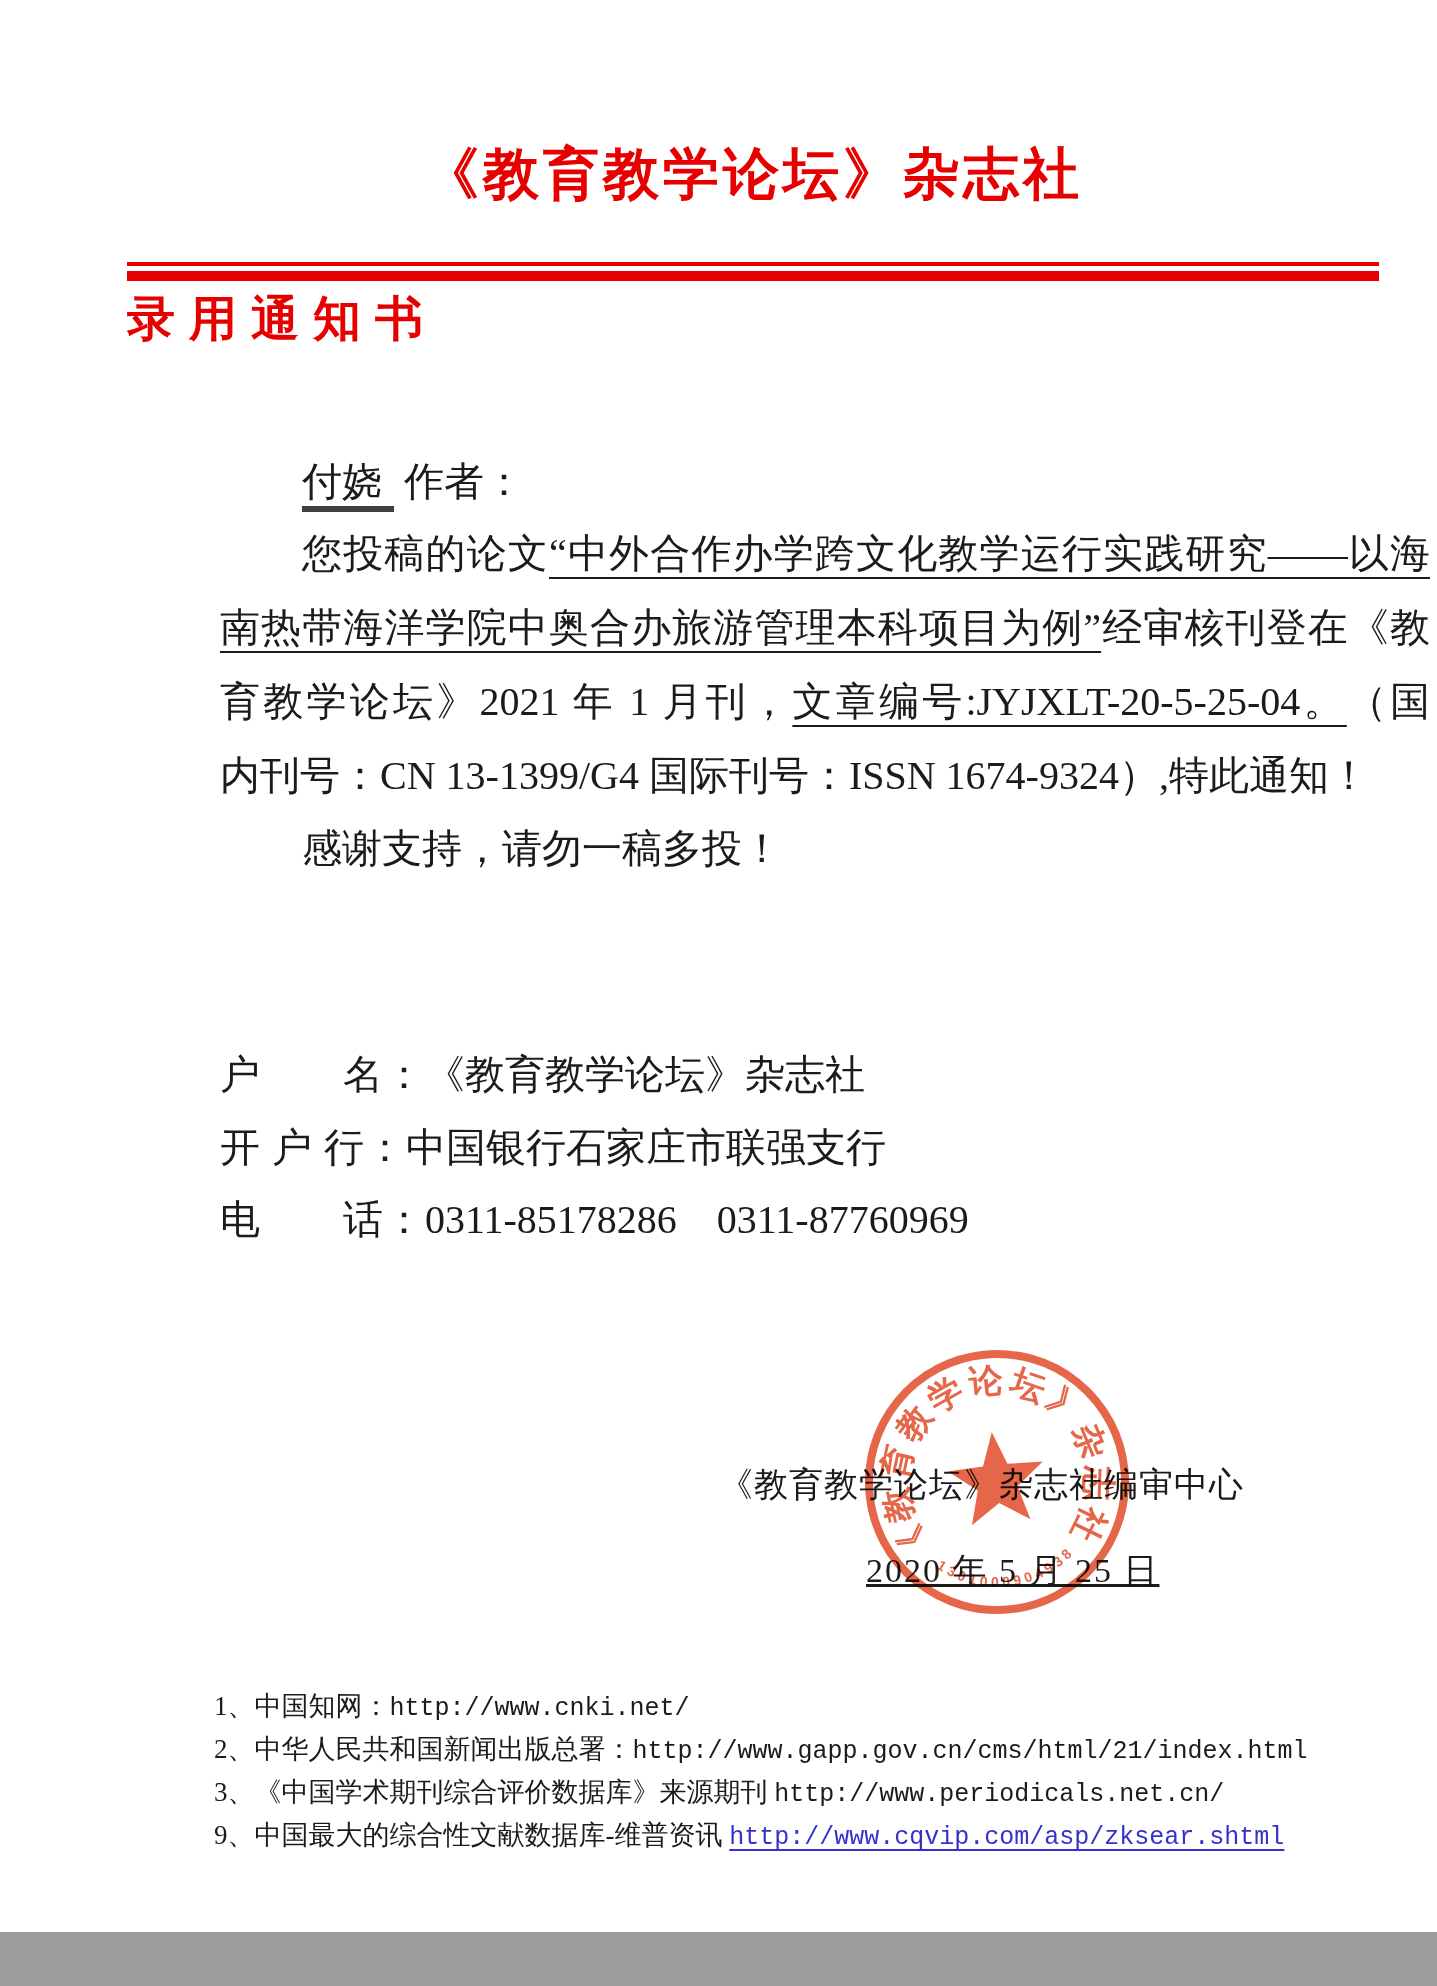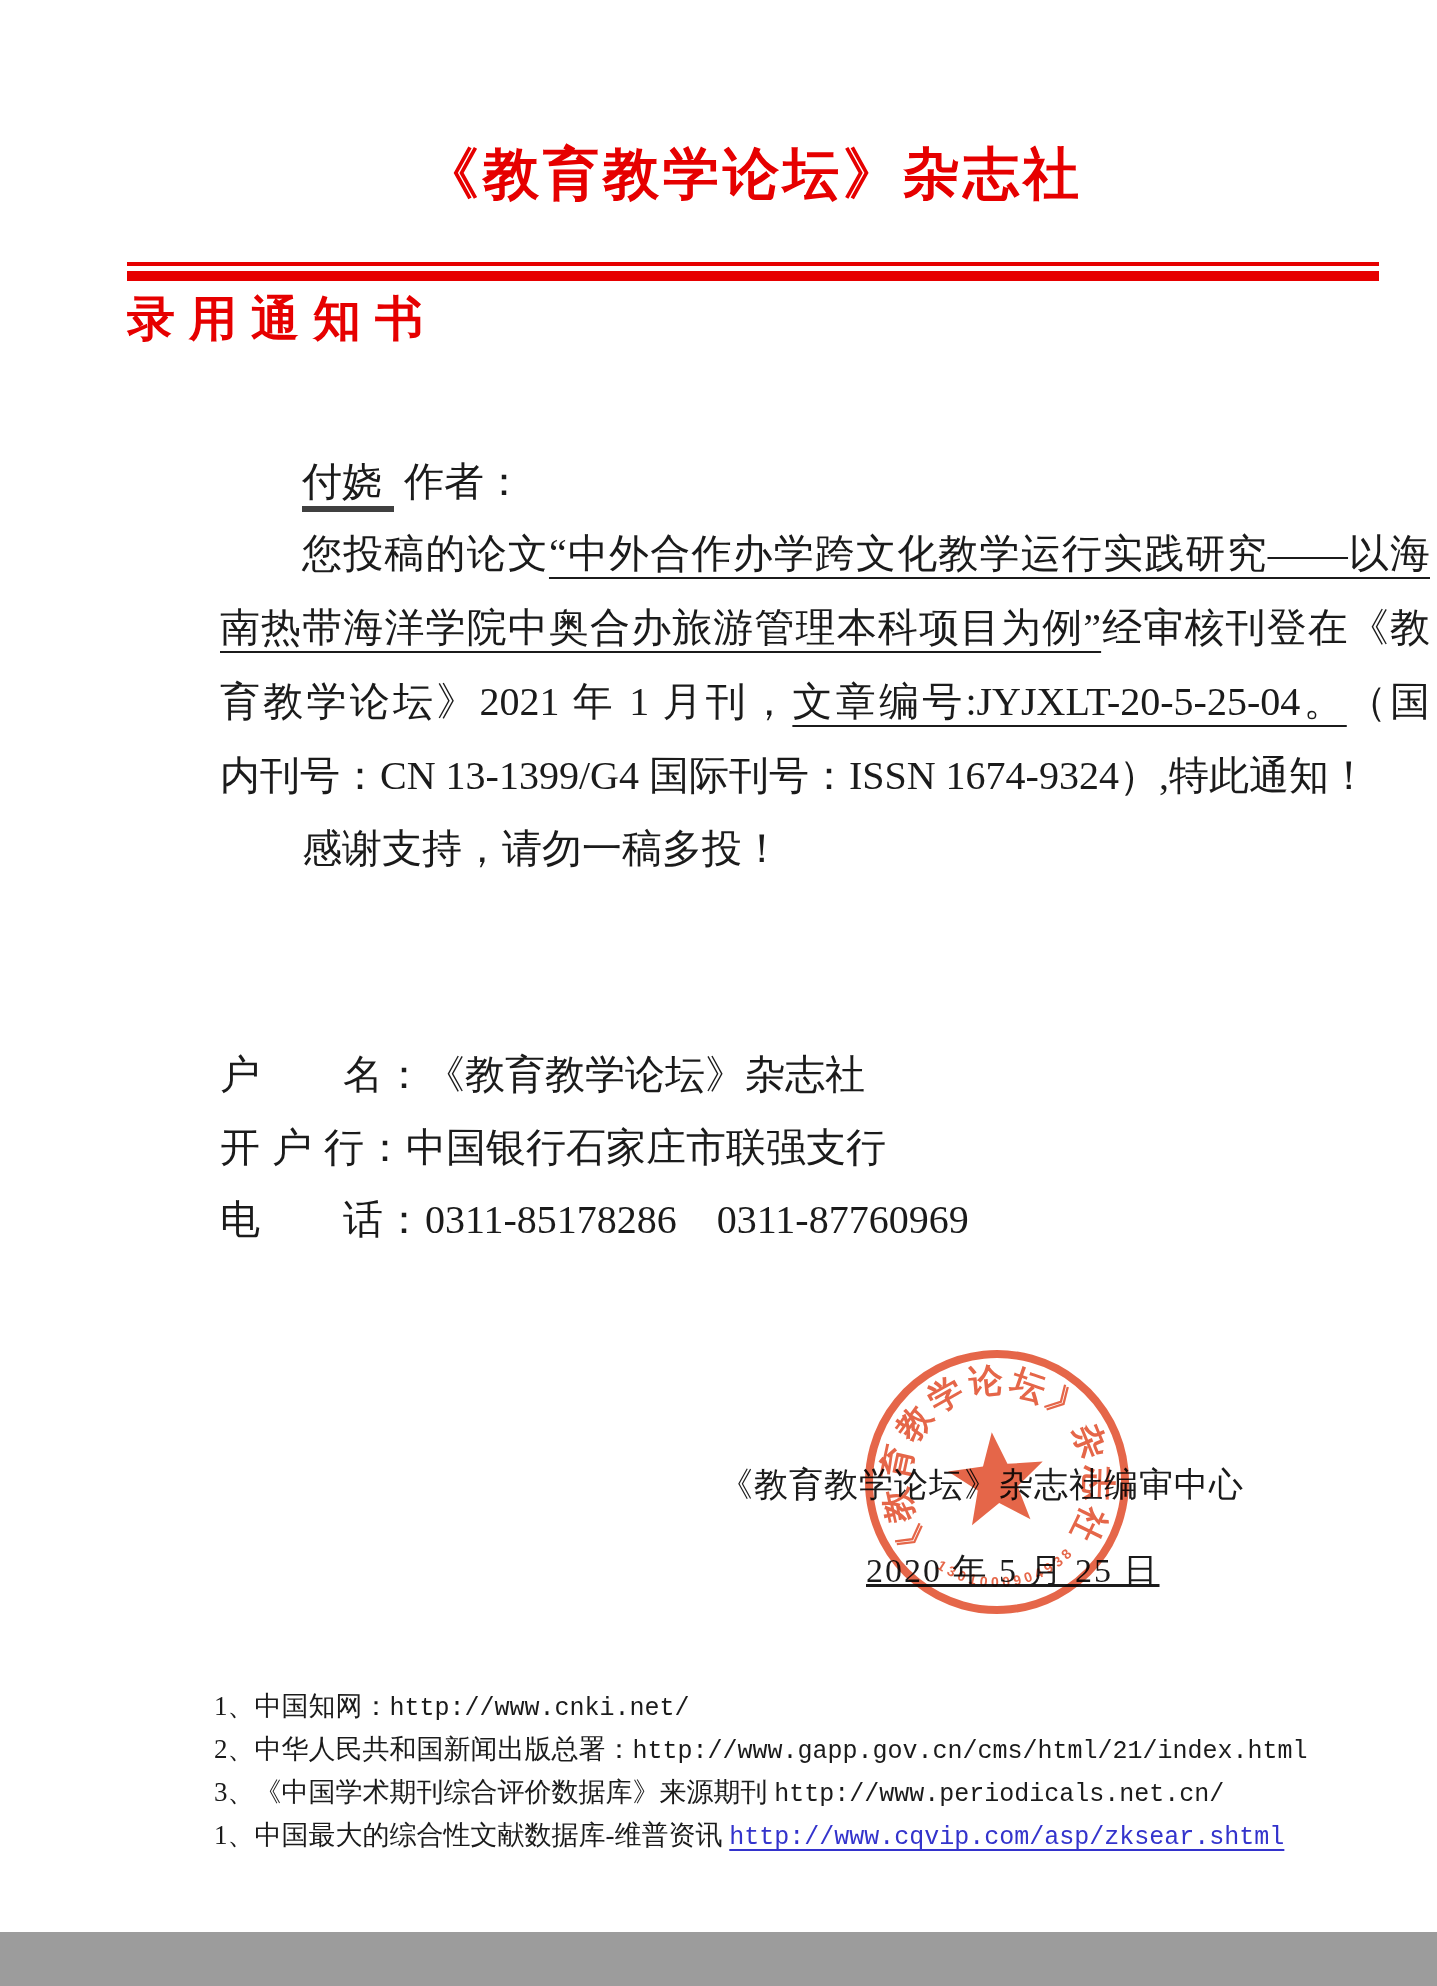--- a/index.html
+++ b/index.html
@@ -163,17 +163,17 @@
     <div>
       <span>1、中国知网：</span><span class="url">http://www.cnki.net/</span>
     </div>
     <div>
       <span>2、中华人民共和国新闻出版总署：</span><span class="url">http://www.gapp.gov.cn/cms/html/21/index.html</span>
     </div>
     <div>
       <span>3、《中国学术期刊综合评价数据库》来源期刊 </span><span class="url">http://www.periodicals.net.cn/</span>
     </div>
     <div>
-      <span>1、中国最大的综合性文献数据库-维普资讯 </span><span class="url link">http://www.cqvip.com/asp/zksear.shtml</span>
+      <span>9、中国最大的综合性文献数据库-维普资讯 </span><span class="url link">http://www.cqvip.com/asp/zksear.shtml</span>
     </div>
   </div>
 
 </div>
 
 </body></html>

